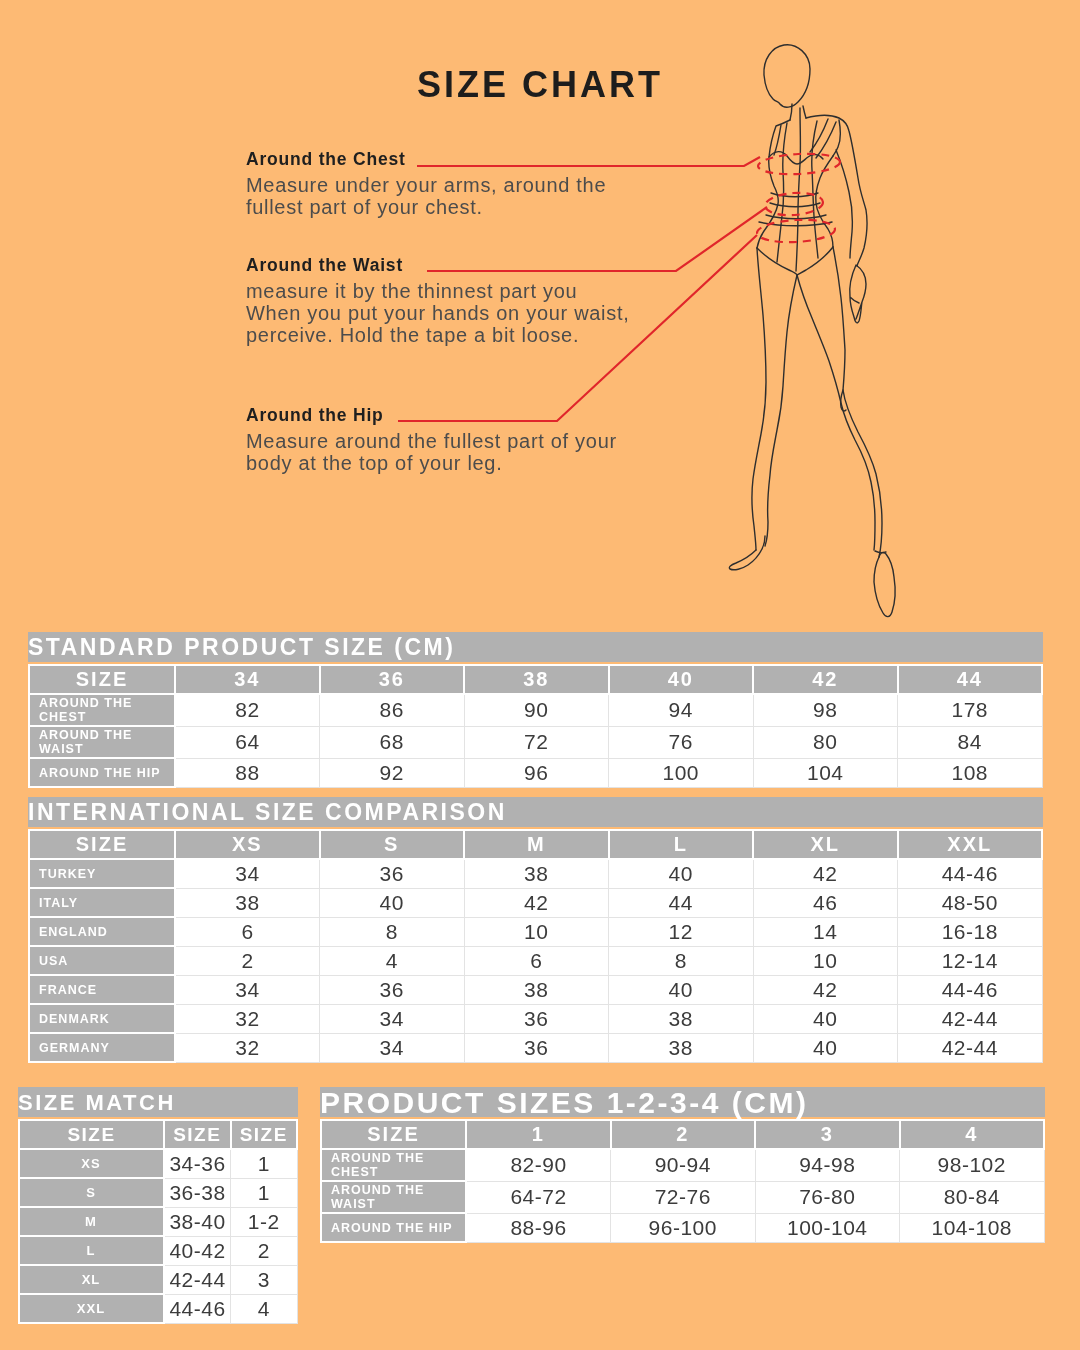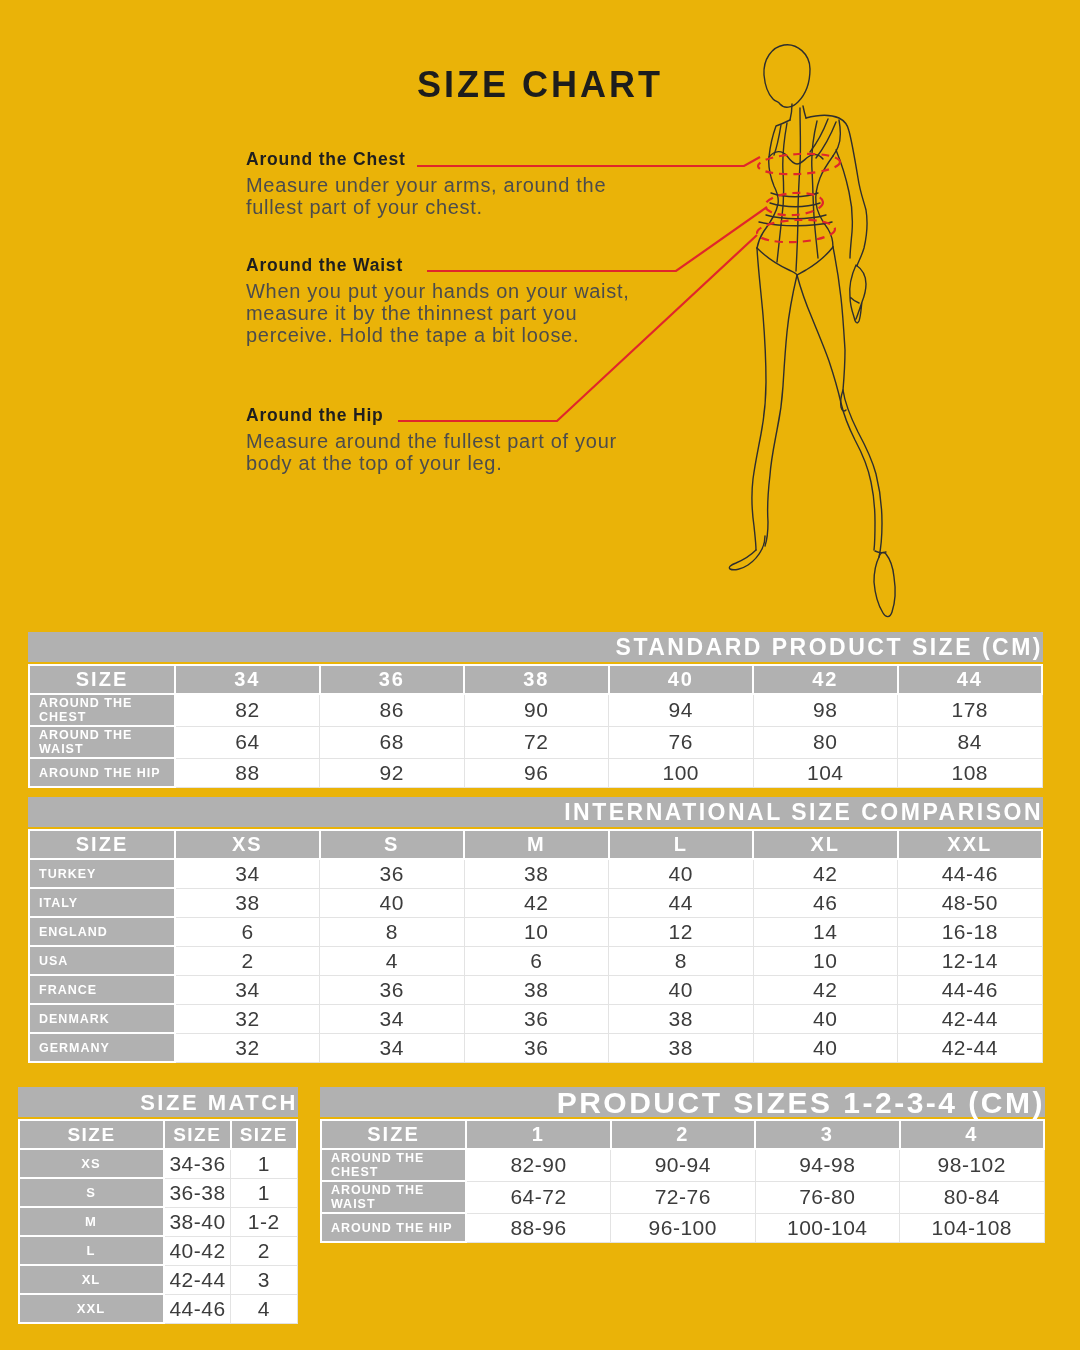--- a/index.html
+++ b/index.html
@@ -2,33 +2,33 @@
 <html><head>
 <meta charset="utf-8">
 <style>
   :root{
     --gray:#b1b1b1;
     --line:#e3e3e3;
     --ink:#3c3c3c;
   }
   html,body{margin:0;padding:0;background:#fff;}
   body{width:1080px;height:1350px;position:relative;font-family:"Liberation Sans",sans-serif;overflow:hidden;}
-  .page{position:absolute;inset:0;background:#eab308;}
+  .page{position:absolute;inset:0;background:#fdba74;}
 
   .title{position:absolute;top:40px;left:0;width:100%;text-align:center;
          font-size:36px;font-weight:700;letter-spacing:3px;color:#1d1d1d;}
 
   .figure-svg{position:absolute;left:0;top:0;width:1080px;height:632px;pointer-events:none;}
 
   .annotation{position:absolute;width:420px;white-space:nowrap;}
   .ann-heading{font-size:17.5px;font-weight:700;color:#1f1f1f;letter-spacing:0.8px;margin-bottom:4px;}
   .ann-line{font-size:20px;color:#4c4c4c;letter-spacing:0.7px;line-height:22px;}
 
   .tbl{position:absolute;}
-  .banner{background:var(--gray);color:#fff;text-align:right;font-weight:700;
+  .banner{background:var(--gray);color:#fff;text-align:left;font-weight:700;
           font-size:23px;letter-spacing:2.5px;height:30px;line-height:31px;margin-bottom:2px;}
   .tbl table{border-collapse:collapse;table-layout:fixed;width:100%;}
   .tbl th,.tbl td{height:29px;box-sizing:border-box;overflow:hidden;}
   .tbl th{background:var(--gray);color:#fff;font-weight:700;font-size:20px;
           letter-spacing:2px;border:2px solid #fff;text-align:center;}
   .tbl td.label{background:var(--gray);color:#fff;font-weight:700;font-size:12.5px;
           letter-spacing:1px;border:2px solid #fff;text-align:left;padding-left:9px;}
   .tbl td.val{background:#fff;color:var(--ink);font-weight:400;font-size:21px;
           letter-spacing:0.5px;border:1px solid var(--line);text-align:center;}
   .t-match td.label{text-align:center;padding-left:0;font-size:13px;}
@@ -77,22 +77,22 @@
     </g>
   </svg>
 
   <div class="annotation" style="left:246px;top:149px;">
       <div class="ann-heading">Around the Chest</div>
       <div class="ann-line">Measure under your arms, around the</div>
       <div class="ann-line">fullest part of your chest.</div>
     </div>
   <div class="annotation" style="left:246px;top:255px;">
       <div class="ann-heading">Around the Waist</div>
+      <div class="ann-line">measure it by the thinnest part you</div>
       <div class="ann-line">When you put your hands on your waist,</div>
-      <div class="ann-line">measure it by the thinnest part you</div>
       <div class="ann-line">perceive. Hold the tape a bit loose.</div>
     </div>
   <div class="annotation" style="left:246px;top:405px;">
       <div class="ann-heading">Around the Hip</div>
       <div class="ann-line">Measure around the fullest part of your</div>
       <div class="ann-line">body at the top of your leg.</div>
     </div>
 
   <div class="tbl t-standard" style="left:28px;top:632px;width:1015px;">
       <div class="banner">STANDARD PRODUCT SIZE (CM)</div>

